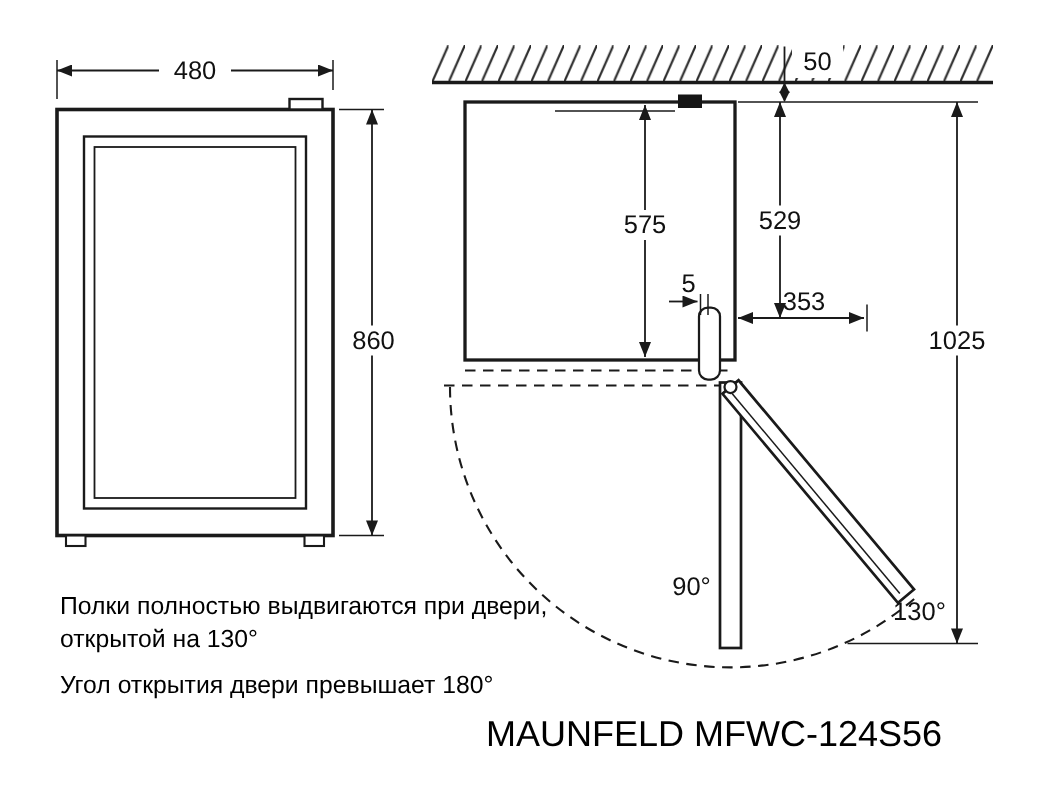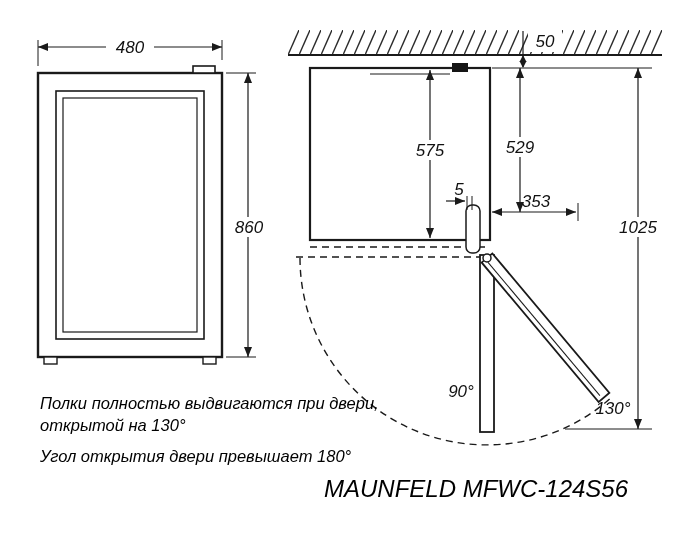--- a/index.html
+++ b/index.html
@@ -1,17 +1,17 @@
 <!DOCTYPE html>
 <html><head>
 <meta charset="utf-8">
 <style>
   html,body{margin:0;padding:0;background:#fff;}
   .stage{position:relative;width:700px;height:541px;background:#fff;overflow:hidden;
-         font-family:"Liberation Sans",sans-serif;font-style:italic;}
+         font-family:"Liberation Sans",sans-serif;}
   svg{display:block;}
   .outline{fill:#fff;stroke:#1a1a1a;}
   .thin{fill:none;stroke:#1a1a1a;}
   .dimline{fill:none;stroke:#1a1a1a;stroke-width:1.2;}
   .extline{fill:none;stroke:#1a1a1a;stroke-width:1;}
   .dashed{fill:none;stroke:#1a1a1a;stroke-width:1.4;stroke-dasharray:7 5;}
   .dim{font-family:"Liberation Sans",sans-serif;font-size:17px;fill:#111;
        text-anchor:middle;dominant-baseline:central;}
   .note{font-family:"Liberation Sans",sans-serif;font-size:16.5px;fill:#000;text-anchor:start;}
   .model{font-family:"Liberation Sans",sans-serif;font-size:24px;fill:#000;text-anchor:start;}

